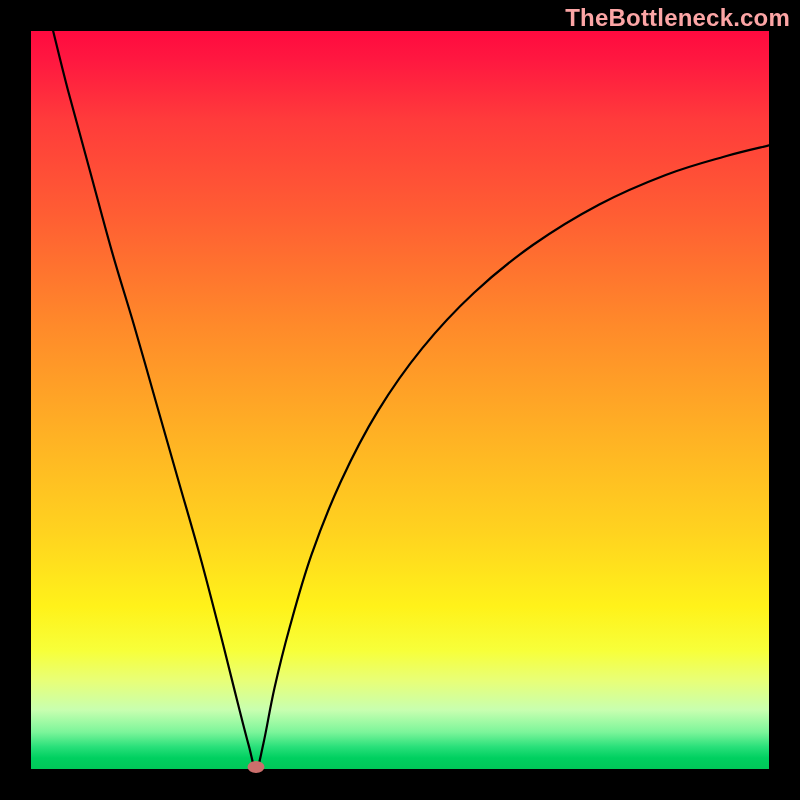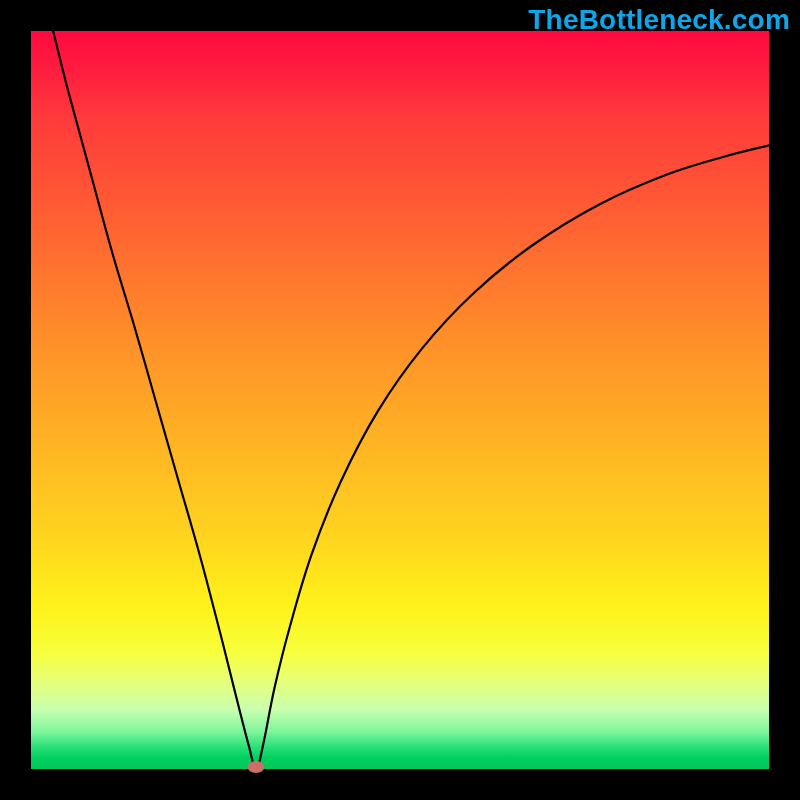--- a/index.html
+++ b/index.html
@@ -39,22 +39,22 @@
       #7cf59a 95%,
       #29e07a 97%,
       #00d060 98.5%,
       #00c858 100%
     );
   }
   .watermark {
     position: absolute;
     top: 4px;
     right: 10px;
-    color: #0ea5e9;
-    font-size: 28px;
+    color: #fca5a5;
+    font-size: 24px;
     font-weight: 600;
     letter-spacing: 0.2px;
     user-select: none;
   }
   svg.curve {
     position: absolute;
     left: 0;
     top: 0;
     width: 738px;
     height: 738px;

